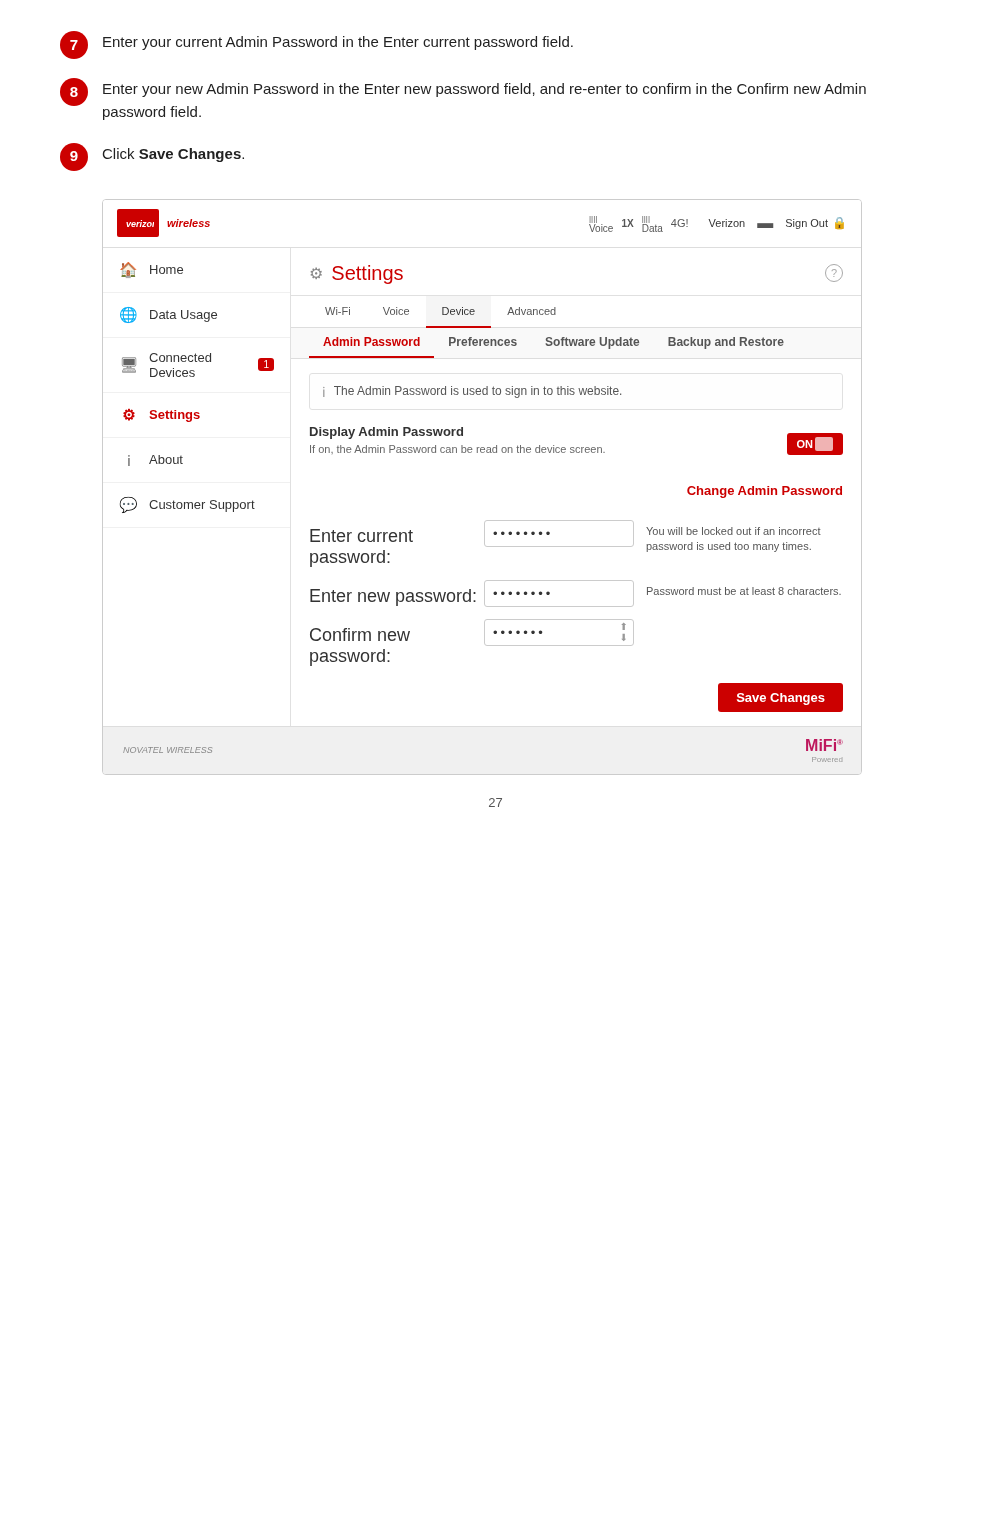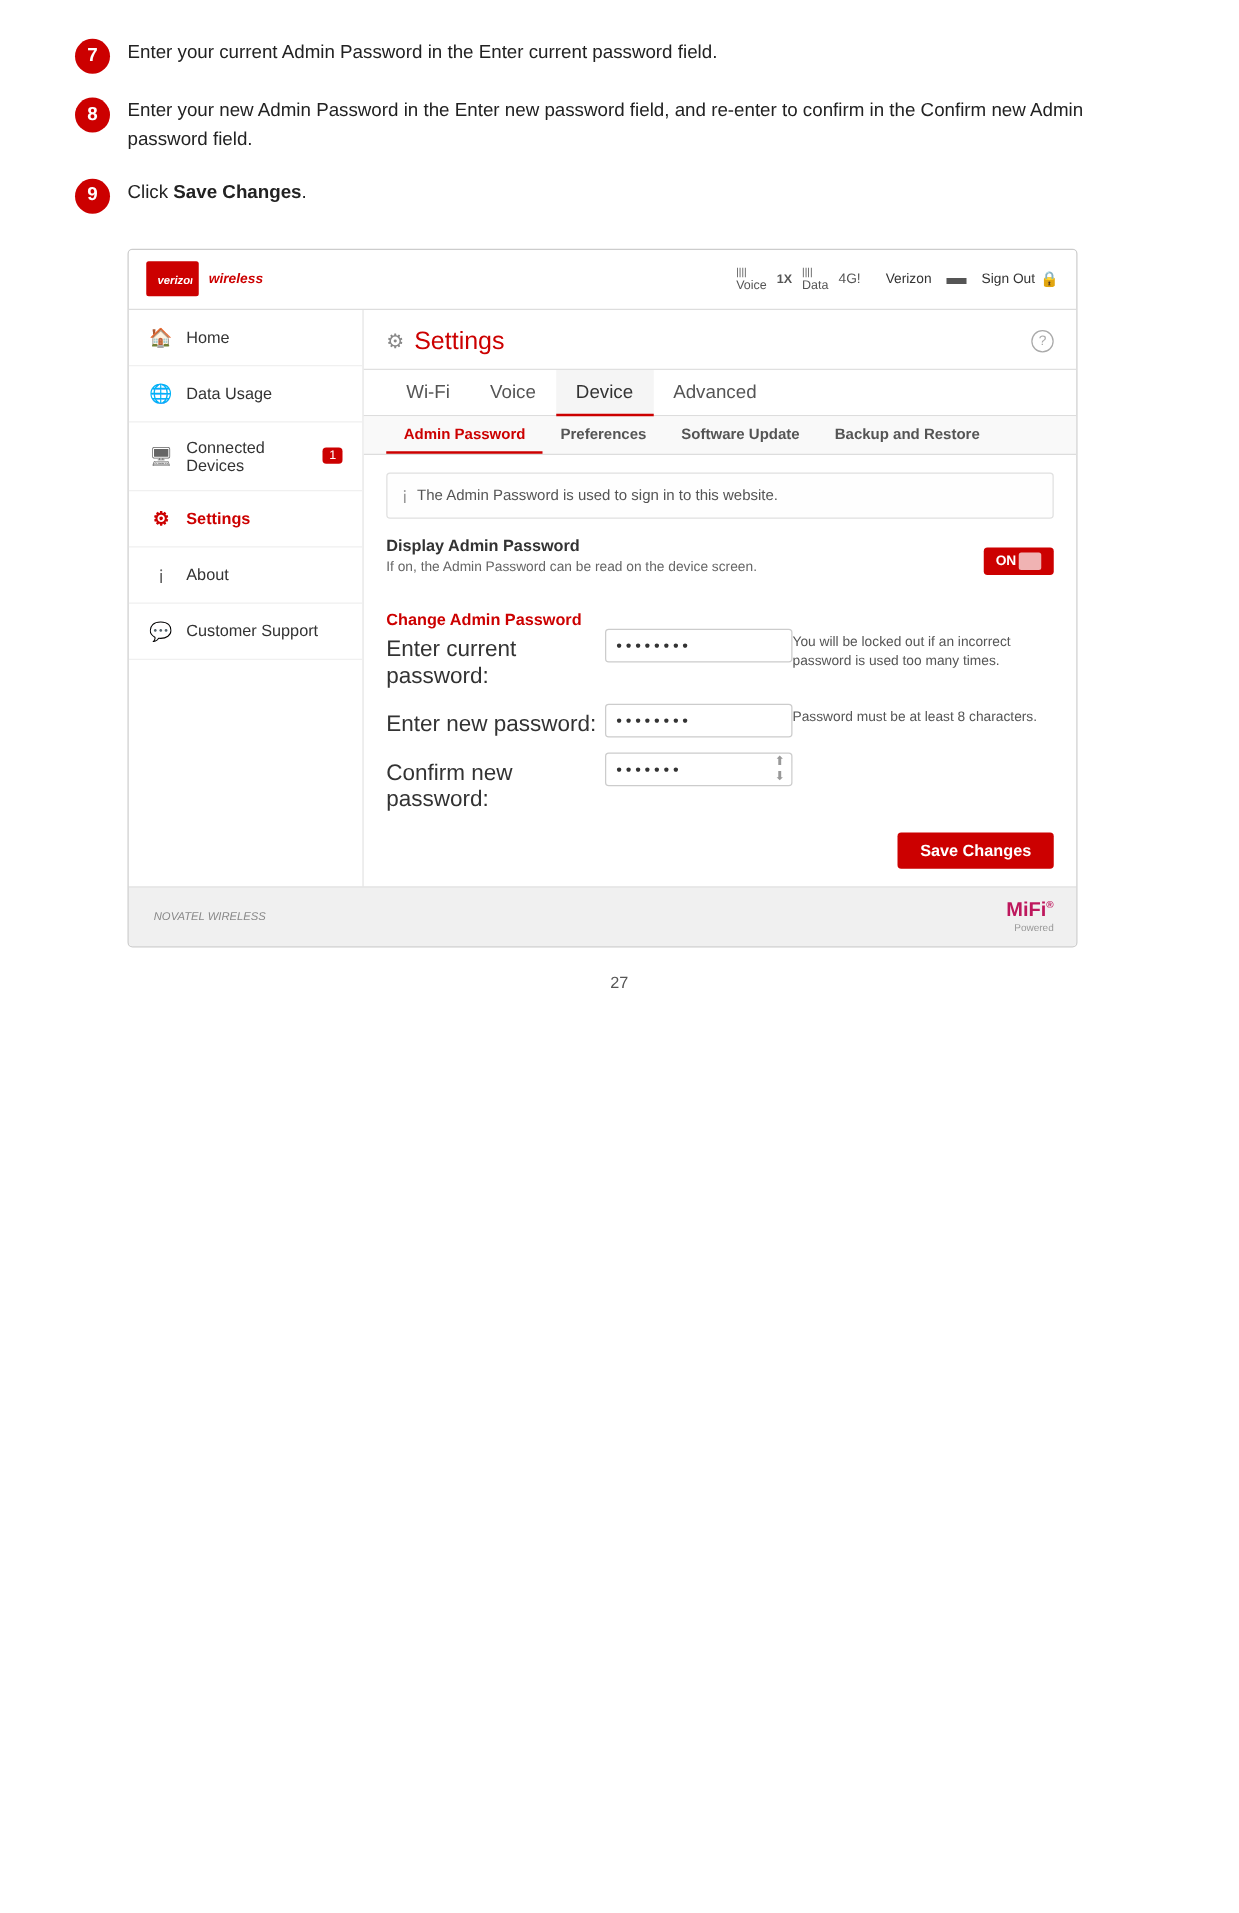--- a/index.html
+++ b/index.html
@@ -197,21 +197,21 @@
     }
 
     
     .tab-bar {
       display: flex;
       border-bottom: 1px solid #ddd;
       padding: 0 18px;
     }
     .tab {
       padding: 9px 16px;
-      font-size: 15px;
+      font-size: 11px;
       color: #555;
       cursor: pointer;
       border-bottom: 2px solid transparent;
       margin-bottom: -1px;
     }
     .tab.active {
       color: #333;
       border-bottom: 2px solid #cc0000;
       font-weight: normal;
       background: #f5f5f5;
@@ -295,39 +295,40 @@
       height: 14px;
       background: #fff;
       border-radius: 2px;
       opacity: 0.7;
     }
 
     .change-heading {
       font-size: 13px;
       font-weight: bold;
       color: #cc0000;
-      margin-bottom: 0;
+      margin-bottom: 22px;
+      text-align: right;
     }
 
     .form-row {
       display: flex;
       align-items: flex-start;
       margin-bottom: 12px;
     }
     .form-label {
       width: 175px;
       font-size: 18px;
       color: #333;
       padding-top: 6px;
       flex-shrink: 0;
     }
     .form-input-group {
       display: flex;
       align-items: flex-start;
-      gap: 0;
+      gap: 12px;
       flex: 1;
     }
     .form-input {
       border: 1px solid #ccc;
       border-radius: 3px;
       padding: 5px 8px;
       font-size: 13px;
       width: 150px;
       color: #333;
       background: #fff;

